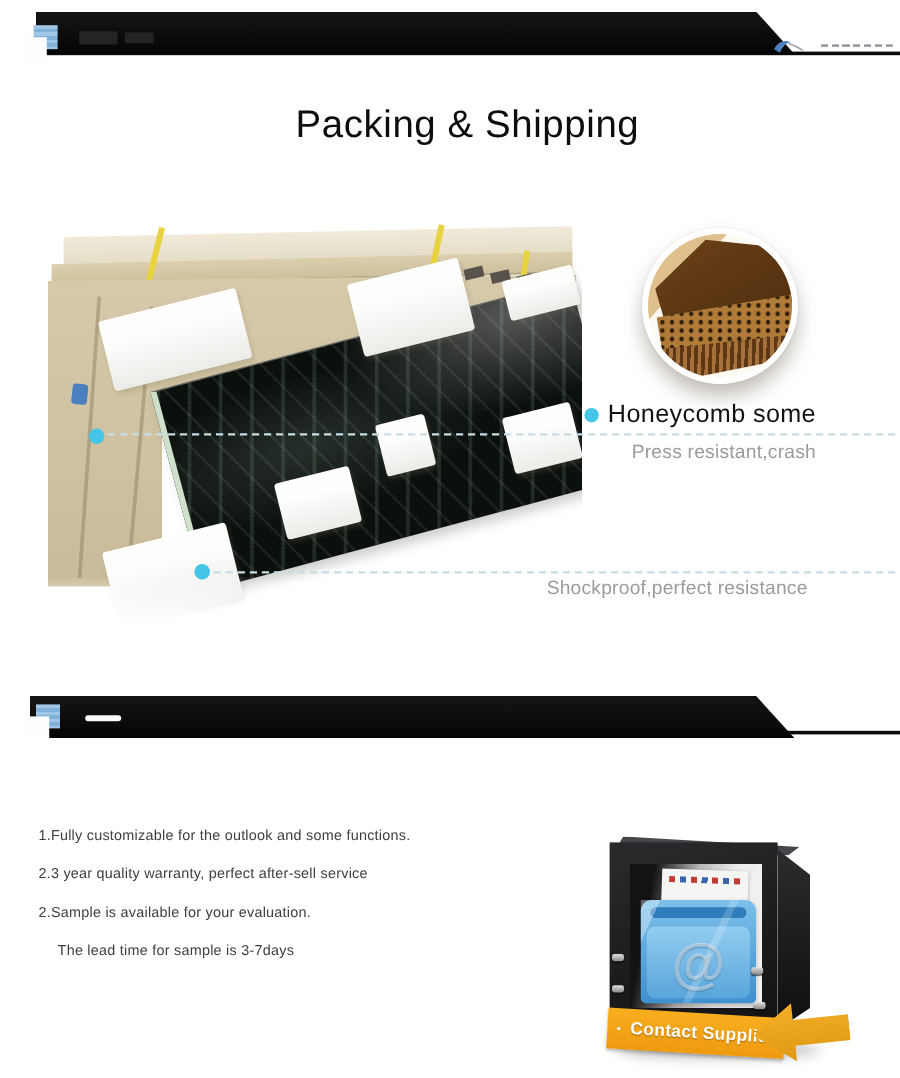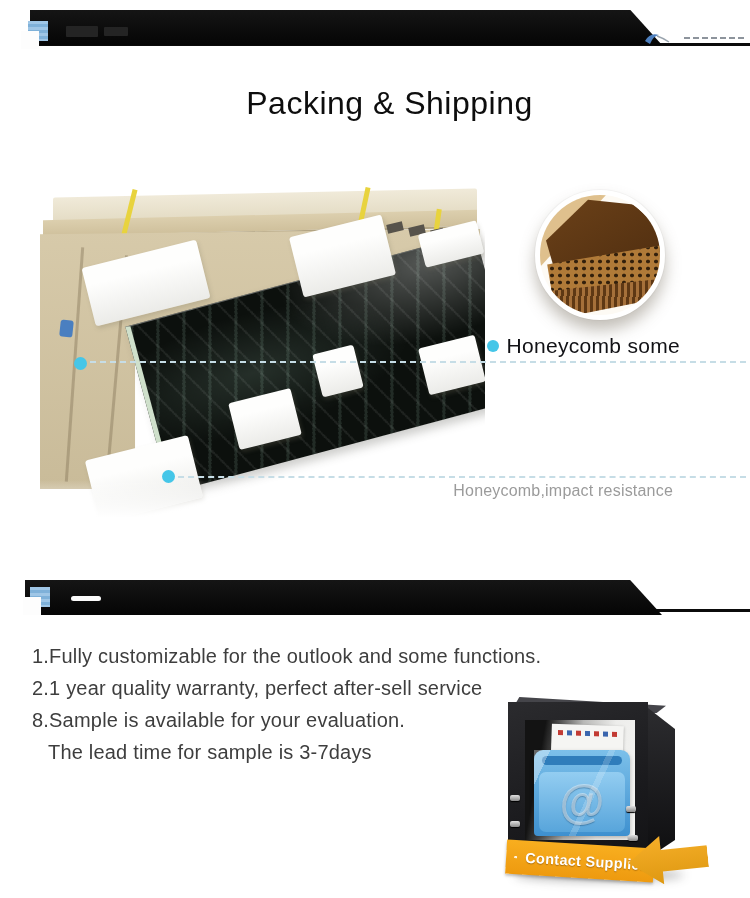--- a/index.html
+++ b/index.html
@@ -70,21 +70,21 @@
   
   .dash-line { position:absolute; height:0; border-top:2px dashed #c6dde6; }
   .cyan-dot { position:absolute; width:13px; height:13px; border-radius:50%; background:#45c6e8; }
   .callout { position:absolute; display:flex; align-items:center; gap:8px; }
   .callout .bullet { width:12px; height:12px; border-radius:50%; background:#45c6e8; flex:none; }
   .callout .lbl { font-size:21px; color:#121216; letter-spacing:.3px; }
   .callout-desc { position:absolute; text-align:right; font-size:16px; color:#9b9b9b;
     line-height:19px; letter-spacing:.2px; }
 
   
-  .svc-list { position:absolute; left:32px; top:640px; width:490px; font-size:20px;
+  .svc-list { position:absolute; left:32px; top:680px; width:490px; font-size:12px;
     color:#3e3e3e; letter-spacing:.2px; }
   .svc-list .row { height:32px; line-height:32px; white-space:nowrap; }
   .svc-list .row.indent { padding-left:16px; }
 
   
   .contact { position:absolute; left:500px; top:692px; width:212px; height:206px; }
   .cs-shadow { position:absolute; left:14px; top:176px; width:170px; height:14px;
     background:rgba(40,40,40,.28); border-radius:50%; filter:blur(5px); }
   .cs-top { position:absolute; left:10px; top:5px; width:156px; height:16px; background:#45454a;
     clip-path:polygon(0 100%,6% 0,100% 55%,94% 100%); }
@@ -178,40 +178,41 @@
     <div class="hc-bot"></div>
   </div>
 
   <div class="dash-line" style="left:80px; top:361px; width:666px;"></div>
   <div class="cyan-dot" style="left:74px; top:357px;"></div>
   <div class="callout" style="top:334px; right:70px;">
     <span class="bullet"></span>
     <span class="lbl">Honeycomb some</span>
   </div>
   <div class="callout-desc" style="top:368px; right:70px; width:300px;">
+    <div>Press resistant,crash</div>
   </div>
 
   <div class="dash-line" style="left:168px; top:476px; width:578px;"></div>
   <div class="cyan-dot" style="left:162px; top:470px;"></div>
   <div class="callout-desc" style="top:481px; right:77px; width:300px;">
-    <div>Honeycomb,impact resistance</div>
+    <div>Shockproof,perfect resistance</div>
   </div>
 
   <div>
     <div class="banner-rule" style="left:25px; right:0; top:609px;"></div>
     <div class="banner-bar" style="left:25px; top:580px; width:637px;"></div>
     <div class="sq-blue" style="left:30px; top:587px;"></div>
     <div class="sq-white" style="left:23px; top:597px;"></div>
     <div class="white-dash" style="left:71px; top:596px;"></div>
   </div>
 
   <div class="svc-list">
     <div class="row">1.Fully customizable for the outlook and some functions.</div>
-    <div class="row">2.1 year quality warranty, perfect after-sell service</div>
-    <div class="row">8.Sample is available for your evaluation.</div>
+    <div class="row">2.3 year quality warranty, perfect after-sell service</div>
+    <div class="row">2.Sample is available for your evaluation.</div>
     <div class="row indent">The lead time for sample is 3-7days</div>
   </div>
 
   <div class="contact">
     <div class="cs-shadow"></div>
     <div class="cs-top"></div>
     <div class="cs-side"></div>
     <div class="cs-front">
       <div class="cs-opening">
         <div class="cs-envelope">

